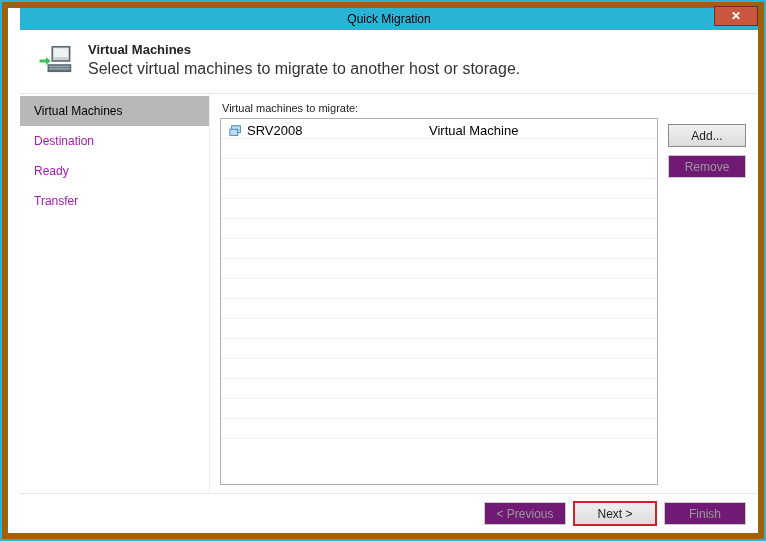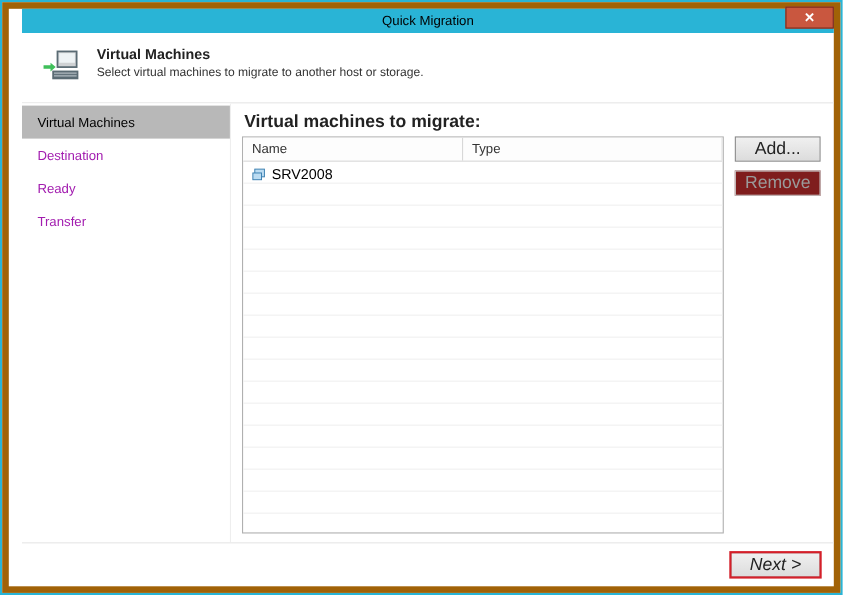--- a/index.html
+++ b/index.html
@@ -42,21 +42,21 @@
   }
   .header {
     display: flex;
     align-items: flex-start;
     padding: 12px 14px 10px 18px;
     border-bottom: 1px solid #e6e6e6;
     gap: 12px;
   }
   .header-icon svg { width: 38px; height: 38px; }
   .header-text .title { font-size: 13px; font-weight: bold; color: #222; margin-bottom: 3px; }
-  .header-text .subtitle { font-size: 11px; color: #333; }
+  .header-text .subtitle { font-size: 16px; color: #333; }
   .body {
     flex: 1;
     display: flex;
     min-height: 0;
   }
   .sidebar {
     width: 190px;
     background: #fff;
     border-right: 1px solid #eee;
     padding-top: 2px;
@@ -71,21 +71,21 @@
     background: #b8b8b8;
     color: #000;
   }
   .content {
     flex: 1;
     padding: 8px 12px 8px 10px;
     display: flex;
     gap: 10px;
   }
   .content-main { flex: 1; display: flex; flex-direction: column; }
-  .content-label { font-size: 16px; color: #222; margin-bottom: 4px; padding-left: 2px; font-weight: bold;}
+  .content-label { font-size: 11px; color: #222; margin-bottom: 4px; padding-left: 2px;}
   .grid {
     flex: 1;
     border: 1px solid #b0b0b0;
     background: #fff;
     overflow: hidden;
     display: flex;
     flex-direction: column;
   }
   .grid-head {
     display: flex;
@@ -115,40 +115,40 @@
     width: 78px;
     display: flex;
     flex-direction: column;
     gap: 8px;
     padding-top: 22px;
   }
   .btn {
     height: 23px;
     border: 1px solid #8a8a8a;
     background: linear-gradient(#f0f0f0,#dcdcdc);
-    font-size: 16px;
+    font-size: 12px;
     color: #222;
     cursor: pointer;
     padding: 0 6px;
   }
   .btn:disabled, .btn.disabled {
     color: #9a9a9a;
     border-color: #c9c9c9;
-    background: #7f1d1d;
+    background: #701a75;
     cursor: default;
   }
   .footer {
     border-top: 1px solid #e6e6e6;
     padding: 8px 12px;
     display: flex;
     gap: 8px;
     justify-content: flex-end;
   }
   .footer .btn { width: 82px; }
-  .btn.highlight { outline: 2px solid #d4202a; outline-offset: -1px; font-style: italic; }
+  .btn.highlight { outline: 2px solid #d4202a; outline-offset: -1px; }
 </style>
 </head>
 <body>
 
 <div class="window">
   <div class="titlebar">
     <span>Quick Migration</span>
     <div class="closebtn">
       <span>✕</span>
     </div>
@@ -176,35 +176,34 @@
       <div class="sidebar-item active"><span>Virtual Machines</span></div>
       <div class="sidebar-item"><span>Destination</span></div>
       <div class="sidebar-item"><span>Ready</span></div>
       <div class="sidebar-item"><span>Transfer</span></div>
     </div>
 
     <div class="content">
       <div class="content-main">
         <div class="content-label">Virtual machines to migrate:</div>
         <div class="grid">
-          <div class="grid-head">
-            <div class="grid-head-cell col-name">Name</div>
-            <div class="grid-head-cell col-type">Type</div>
-          </div>
           <div class="grid-body">
             <div class="grid-row">
               <div class="grid-cell col-name">
                 <span class="vm-icon">
                   <svg viewBox="0 0 16 16">
                       <rect x="3" y="2" width="10" height="8" fill="#bcdcf2" stroke="#3a7fb0"></rect>
                       <rect x="1" y="6" width="9" height="7" fill="#bcdcf2" stroke="#3a7fb0"></rect>
                     </svg>
                 </span>
                 <span>SRV2008</span>
               </div>
+              <div class="grid-cell col-type">
+                <span>Virtual Machine</span>
+              </div>
             </div>
             <div class="grid-row"></div>
             <div class="grid-row"></div>
             <div class="grid-row"></div>
             <div class="grid-row"></div>
             <div class="grid-row"></div>
             <div class="grid-row"></div>
             <div class="grid-row"></div>
             <div class="grid-row"></div>
             <div class="grid-row"></div>
@@ -218,15 +217,17 @@
         </div>
       </div>
       <div class="side-buttons">
         <button class="btn">Add...</button>
         <button class="btn disabled" disabled="">Remove</button>
       </div>
     </div>
   </div>
 
   <div class="footer">
+    <button class="btn disabled" disabled="">&lt; Previous</button>
     <button class="btn highlight">Next &gt;</button>
+    <button class="btn disabled" disabled="">Finish</button>
   </div>
 </div>
 
 </body></html>

